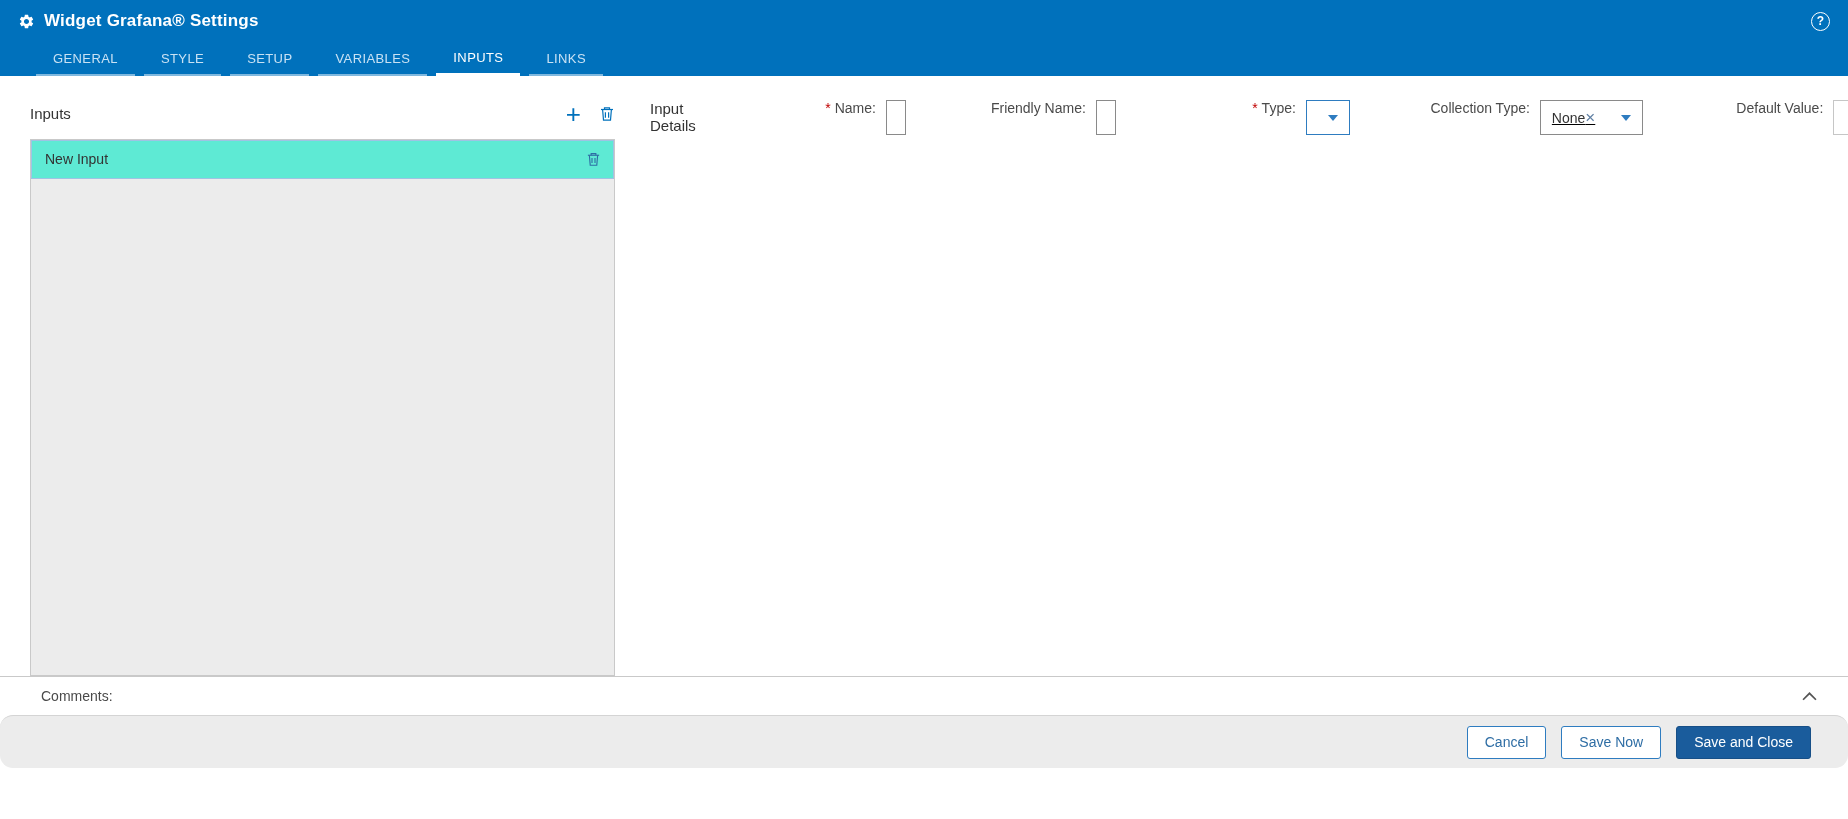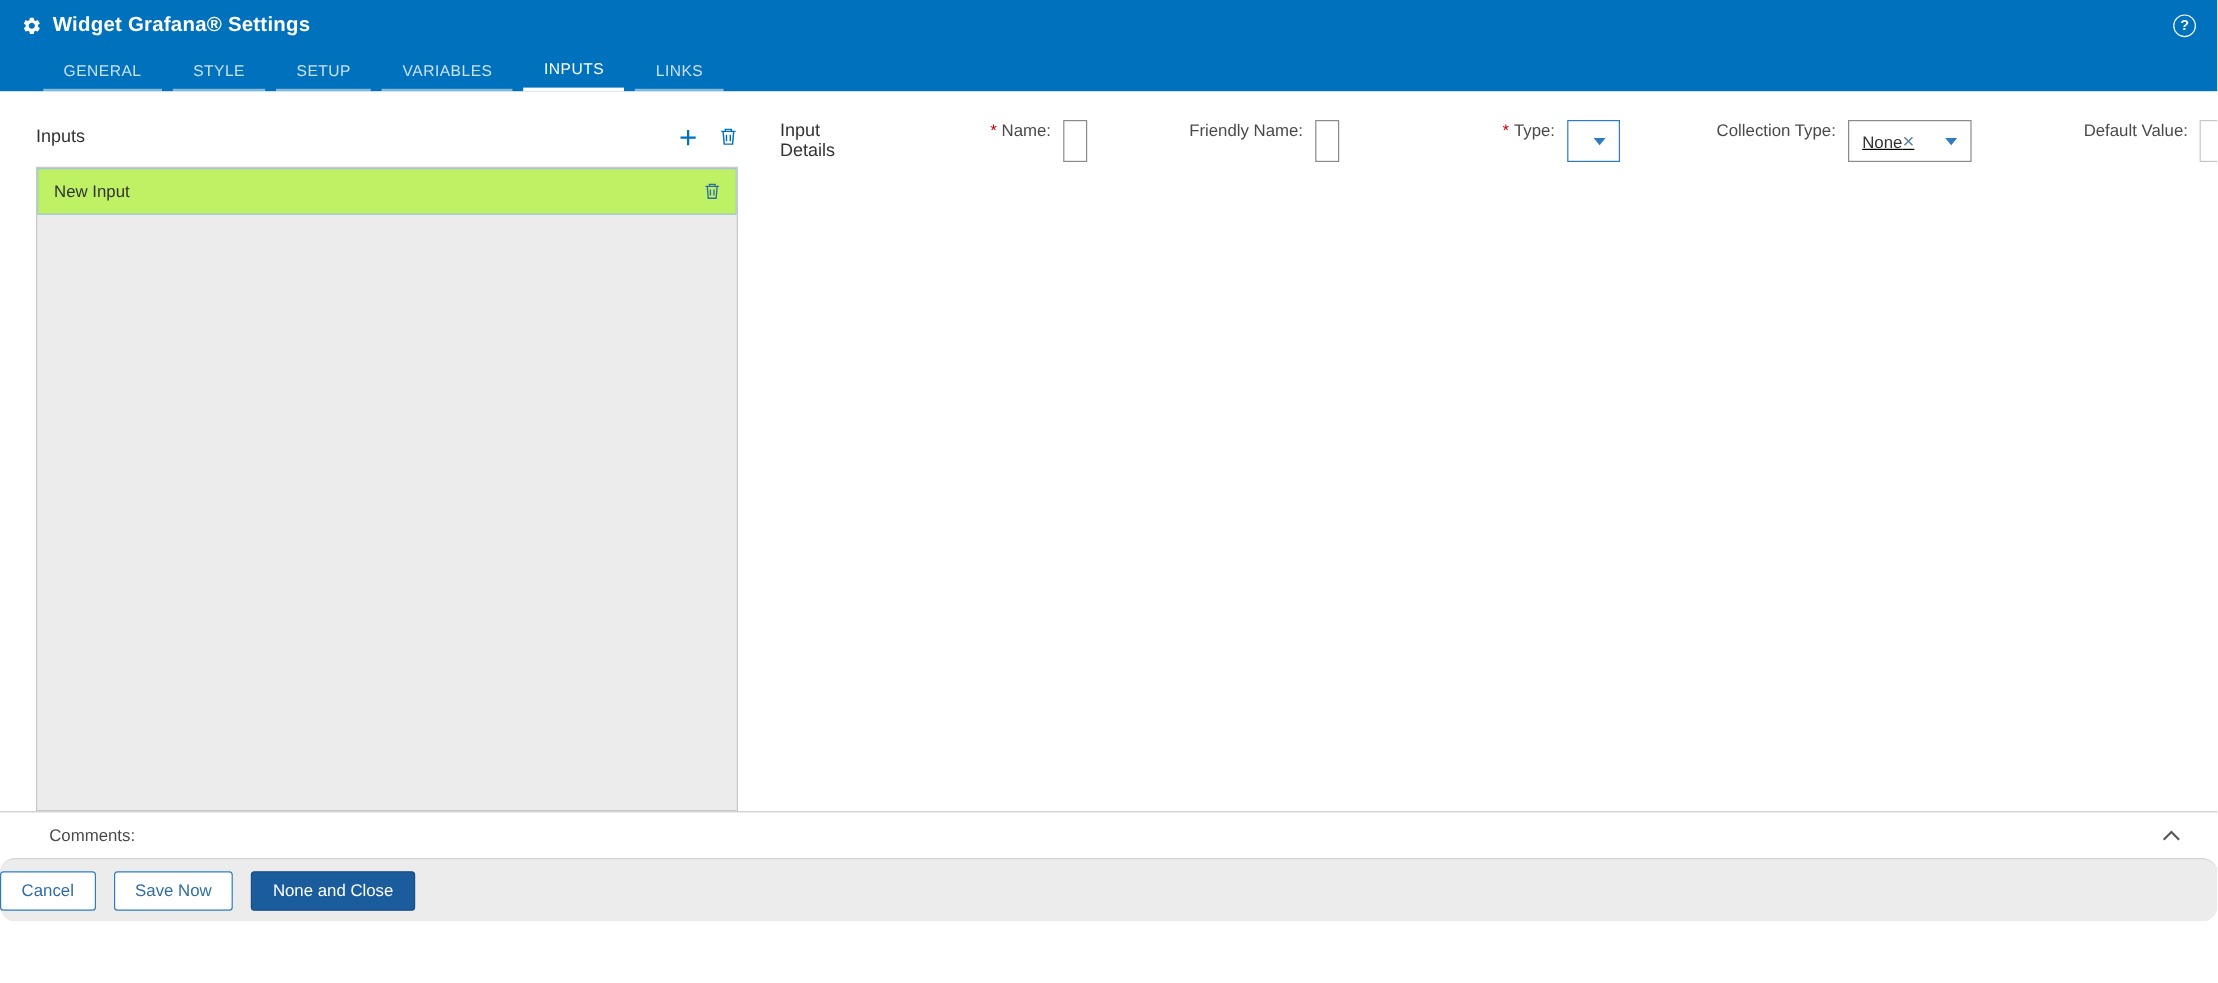--- a/index.html
+++ b/index.html
@@ -23,21 +23,21 @@
   .main { flex:1; display:flex; padding:24px 33px 0 30px; gap:35px; overflow:hidden; }
 
   .left-panel { width:585px; flex:none; display:flex; flex-direction:column; }
   .left-header { display:flex; align-items:center; margin-bottom:11px; height:28px; }
   .left-title { font-size:15px; color:#333; }
   .left-actions { margin-left:auto; display:flex; align-items:center; gap:18px; color:#0071bc; }
   .icon-btn { cursor:pointer; display:flex; align-items:center; color:#0071bc; }
   .plus-glyph { font-size:26px; line-height:20px; font-weight:400; }
   .list { border:1px solid #c9c9c9; background:#ececec; height:540px; overflow-y:auto; }
   .list-item { height:39px; display:flex; align-items:center; padding:0 12px 0 13px; font-size:14px; color:#333; cursor:pointer; }
-  .list-item.selected { background:#bef264; border:1px solid #9fc3e3; }
+  .list-item.selected { background:#5eead4; border:1px solid #9fc3e3; }
   .row-trash { margin-left:auto; color:#2e6da4; display:flex; cursor:pointer; }
 
   .right-panel { flex:1; display:flex; flex-direction:row; }
   .right-title { font-size:15px; color:#333; margin-bottom:24px; }
   .form-row { display:flex; margin-bottom:15px; }
   .form-label { width:190px; flex:none; text-align:right; padding-right:10px; font-size:14px; color:#4a4a4a; }
   .req-star { color:#c00000; margin-right:4px; font-size:14px; }
   .control-wrap { flex:1;text-decoration:underline; }
   .text-input { width:100%; height:35px; border:1px solid #8a8a8a; background:#fff; padding:0 9px;
                 font-size:14px; font-family:inherit; color:#333; outline:none; }
@@ -50,21 +50,21 @@
                 border-top:6px solid #2e7cc0; margin-left:10px; }
   .clear-x { color:#5f7fa3; font-size:17px; line-height:1; margin-right:16px; cursor:pointer; }
 
   
   .comments-bar { flex:none; height:39px; border-top:1px solid #c9c9c9; display:flex; align-items:center;
                   padding:0 31px 0 41px; font-size:14px; color:#4a4a4a; background:#fff; }
   .collapse-btn { margin-left:auto; display:flex; color:#555; cursor:pointer; }
 
   
   .footer { flex:none; height:53px; background:#ececec; border-top:1px solid #d4d4d4;
-            display:flex; align-items:center; justify-content:flex-start; gap:15px; padding-right:37px;border-radius:13px; }
+            display:flex; align-items:center; justify-content:flex-end; gap:15px; padding-right:37px;border-radius:13px; }
   .btn { height:33px; padding:0 17px; font-size:14px; border-radius:3px; cursor:pointer; font-family:inherit; }
   .btn.secondary { background:#fff; border:1px solid #2e7cc0; color:#2e6da4; }
   .btn.primary { background:#1a5c9c; border:1px solid #174f87; color:#fff; }
 </style>
 </head>
 <body>
 
 <div class="app">
 
   <div class="header">
@@ -181,16 +181,16 @@
     <span class="collapse-btn">
       <svg width="15" height="10" viewBox="0 0 14 9" fill="none" stroke="currentColor" stroke-width="1.6">
           <path d="M1 8l6-6 6 6"></path>
         </svg>
     </span>
   </div>
 
   <div class="footer">
     <button class="btn secondary">Cancel</button>
     <button class="btn secondary">Save Now</button>
-    <button class="btn primary">None and Close</button>
+    <button class="btn primary">Save and Close</button>
   </div>
 
 </div>
 
 </body></html>

